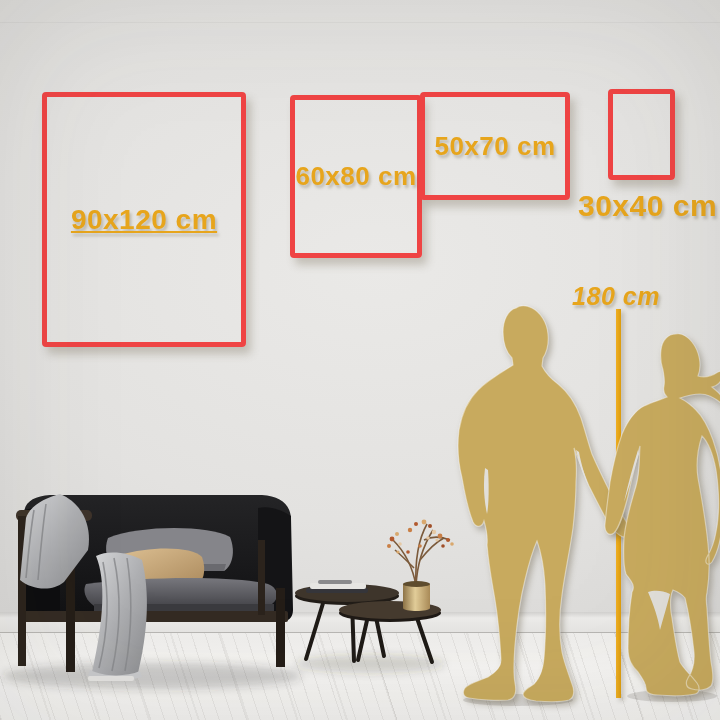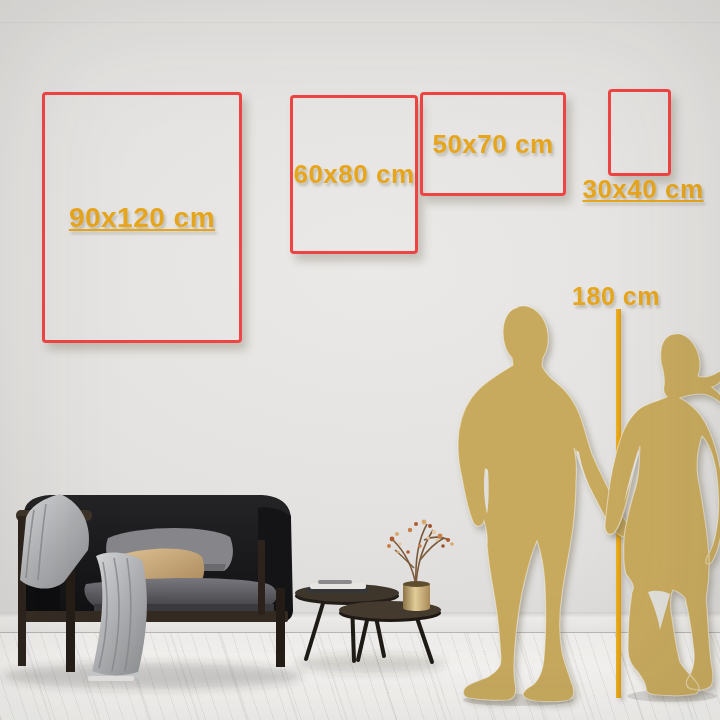--- a/index.html
+++ b/index.html
@@ -28,38 +28,38 @@
       repeating-linear-gradient(72deg, rgba(110,105,100,0.10) 0 1px, rgba(0,0,0,0) 1px 13px),
       repeating-linear-gradient(72deg, rgba(110,105,100,0.08) 0 2px, rgba(0,0,0,0) 2px 47px),
       linear-gradient(#efeeec, #f5f4f2 40%, #f1f0ee);
   }
   .vignette{
     position:absolute;inset:0;pointer-events:none;z-index:9;
     box-shadow:inset 0 0 140px rgba(60,55,50,0.10);
   }
   
   .gframe{
-    position:absolute;border:3px solid #ef4444;border-radius:4px;
+    position:absolute;border:5px solid #ef4444;border-radius:4px;
     box-shadow:5px 7px 9px rgba(110,100,75,0.30);
     display:flex;align-items:center;justify-content:center;z-index:2;
   }
   .glabel{
     color:#e7a51c;font-weight:bold;letter-spacing:.5px;
     text-shadow:2px 3px 3px rgba(115,105,80,0.35);white-space:nowrap;
   }
   .f1{left:42px;top:92px;width:194px;height:245px;}
   .f1 .glabel{font-size:28px;text-decoration:underline;}
   .f2{left:258px;top:95px;width:122px;height:153px;margin-left:32px;}
   .f2 .glabel{font-size:26px;}
   .f3{left:420px;top:92px;width:140px;height:98px;}
   .f3 .glabel{font-size:26px;}
   .f4{left:608px;top:89px;width:57px;height:81px;}
-  .lbl-30{position:absolute;left:578px;top:174px;width:130px;text-align:center;font-size:26px;z-index:2;text-decoration:underline;}
+  .lbl-30{position:absolute;left:578px;top:189px;width:130px;text-align:center;font-size:30px;z-index:2;}
   
-  .lbl-180{position:absolute;left:566px;top:282px;width:100px;text-align:center;font-size:25px;z-index:2;}
+  .lbl-180{position:absolute;left:566px;top:282px;width:100px;text-align:center;font-size:25px;z-index:2;font-style:italic;}
   .hline{
     position:absolute;left:616px;top:309px;width:5px;height:389px;z-index:2;
     background:linear-gradient(90deg,#f0b024,#dd9c0d);
     box-shadow:3px 3px 4px rgba(110,100,75,0.30);
   }
   
   .couple{position:absolute;left:440px;top:300px;width:280px;height:420px;z-index:3;}
   .furniture{position:absolute;left:0;top:480px;width:470px;height:240px;z-index:3;}
   .sil{fill:#c8aa5e;stroke:rgba(255,255,255,0.45);stroke-width:1.2;
        filter:drop-shadow(3px 4px 3px rgba(95,85,60,0.38));}

